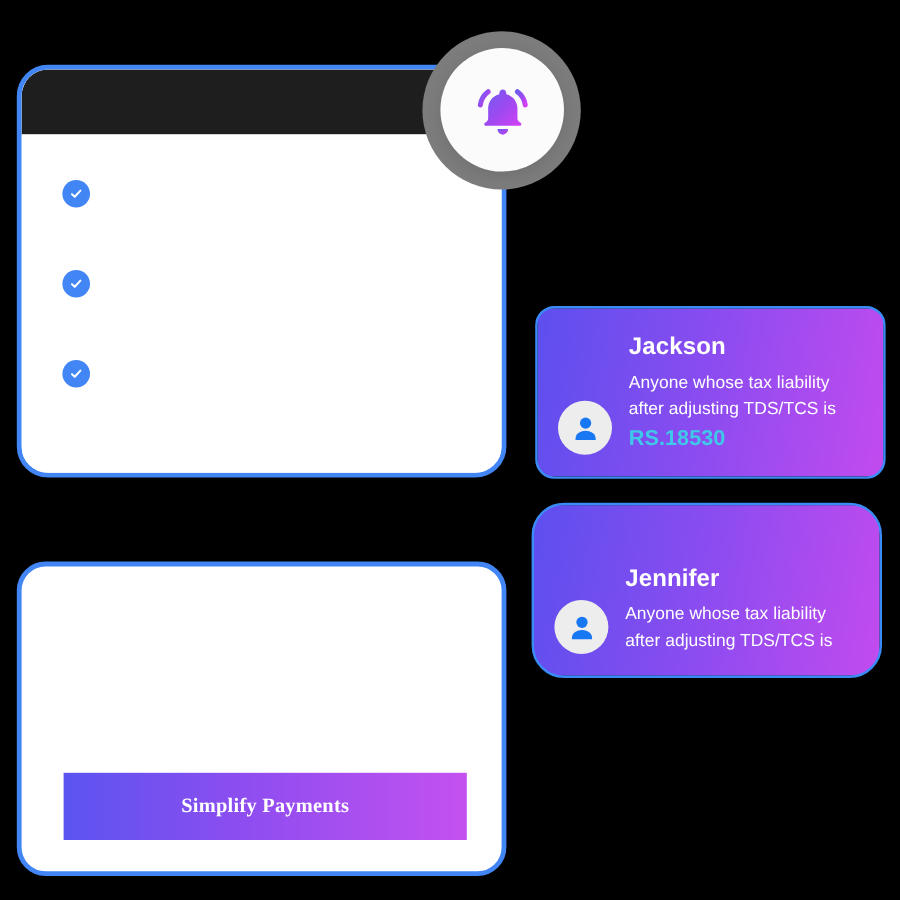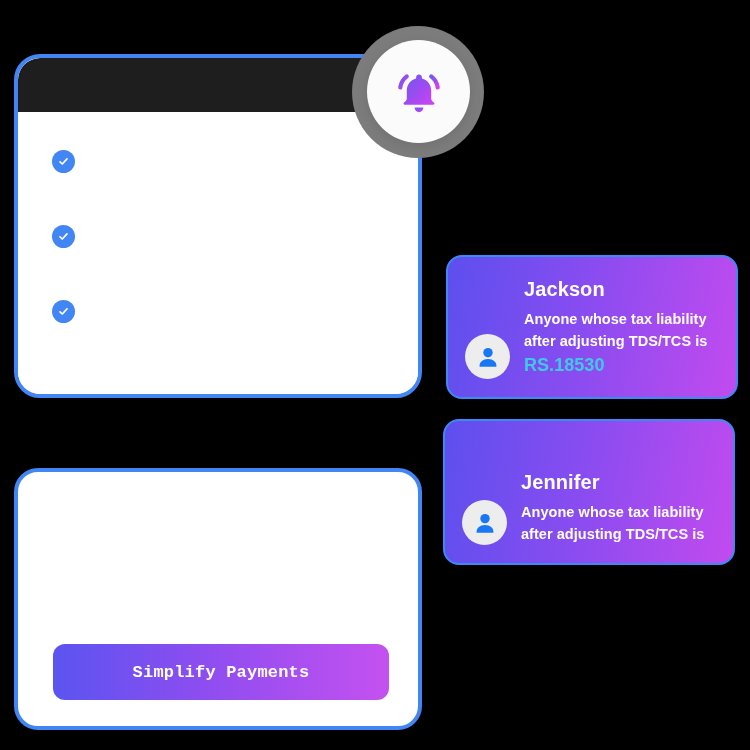--- a/index.html
+++ b/index.html
@@ -117,24 +117,24 @@
     overflow: hidden;
   }
 
   #simplify-payments-button {
     position: absolute;
     left: 35px;
     bottom: 26px;
     width: 336px;
     height: 56px;
     border: none;
-    border-radius: 12px;
+    border-radius: 0;
     background: linear-gradient(90deg, #5B54F0 0%, #8E4DF0 45%, #C451F0 100%);
     color: #FFFFFF;
-    font-family: Liberation Mono, monospace;
+    font-family: Liberation Serif, serif;
     font-size: 17px;
     font-weight: bold;
     letter-spacing: 0.2px;
     cursor: pointer;
     display: flex;
     align-items: center;
     justify-content: center;
   }
 
   
@@ -152,20 +152,21 @@
   }
   #notif-card-jackson {
     left: 446px;
     top: 255px;
     height: 144px;
   }
   #notif-card-jennifer {
     left: 443px;
     top: 419px;
     height: 146px;
+    border-radius: 27px;
   }
 
   .avatar {
     flex: 0 0 auto;
     width: 45px;
     height: 45px;
     border-radius: 50%;
     background: #EDEDED;
     display: flex;
     align-items: center;
@@ -181,21 +182,21 @@
     font-size: 20px;
     font-weight: bold;
     line-height: 1.1;
     margin-bottom: 9px;
     letter-spacing: 0.1px;
   }
 
   .notif-message {
     color: #FFFFFF;
     font-size: 14.5px;
-    font-weight: bold;
+    font-weight: normal;
     line-height: 1.48;
     letter-spacing: 0.05px;
   }
 
   .notif-amount {
     color: #3FC9E8;
     font-size: 18px;
     font-weight: bold;
     line-height: 1.48;
     letter-spacing: 0.05px;

